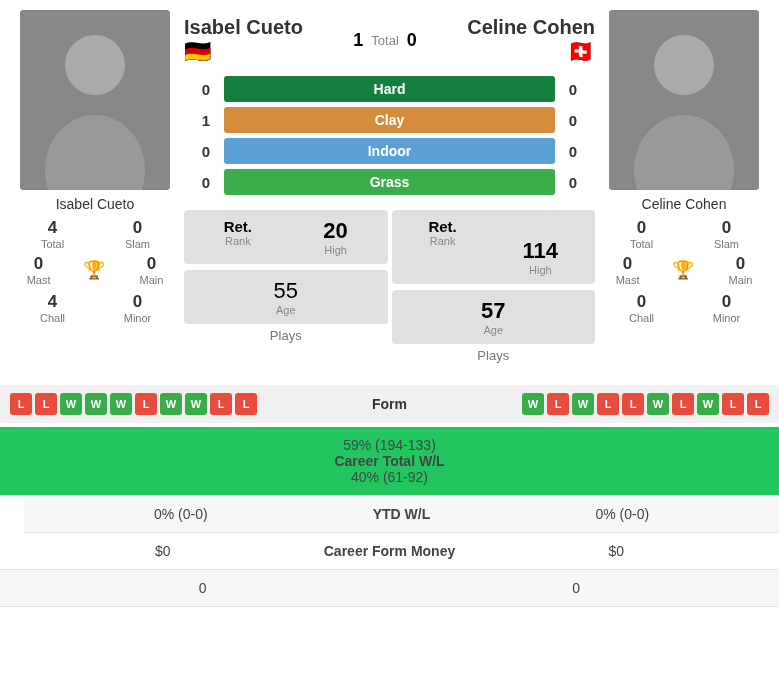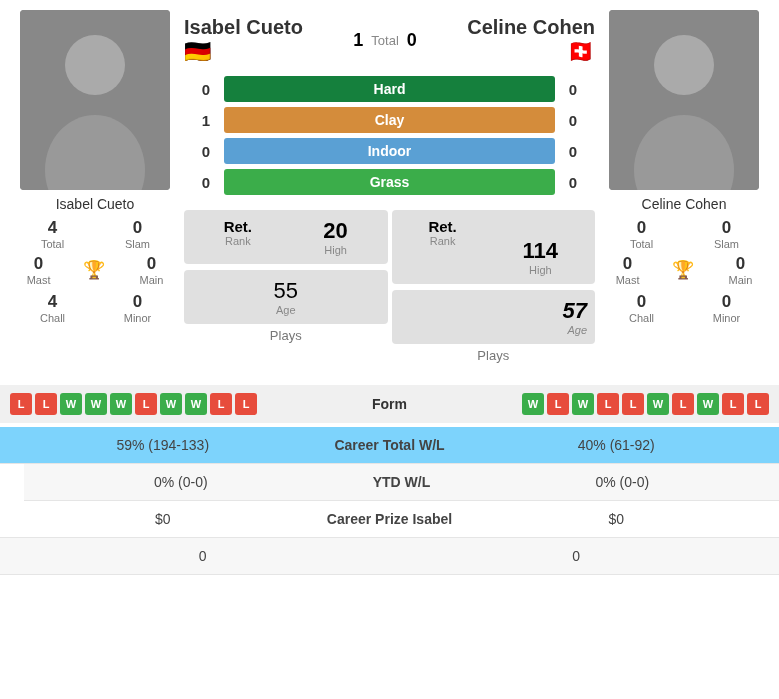--- a/index.html
+++ b/index.html
@@ -321,21 +321,21 @@
           <div style="background:#e0e0e0; border-radius:4px; padding:8px; display:flex; gap:8px; justify-content:space-around;">
             <div style="text-align:center;">
               <div style="font-size:15px; font-weight:bold;">Ret.</div>
               <div style="font-size:11px; color:#888;">Rank</div>
             </div>
             <div style="text-align:center;">
               <div style="font-size:22px; font-weight:bold;margin-top:20px;">114</div>
               <div style="font-size:11px; color:#888;">High</div>
             </div>
           </div>
-          <div style="background:#e0e0e0; border-radius:4px; padding:8px; text-align:right; margin-top:6px;font-style:italic;">
+          <div style="background:#e0e0e0; border-radius:4px; padding:8px; text-align:center; margin-top:6px;">
             <div style="font-size:22px; font-weight:bold;">57</div>
             <div style="font-size:11px; color:#888;">Age</div>
           </div>
           <div class="plays-row">Plays</div>
         </div>
       </div>
 
     </div>
 
     <div class="right-player-area">
@@ -404,33 +404,33 @@
         <div class="form-badge badge-l">L</div>
         <div class="form-badge badge-w">W</div>
         <div class="form-badge badge-l">L</div>
         <div class="form-badge badge-w">W</div>
         <div class="form-badge badge-l">L</div>
         <div class="form-badge badge-l">L</div>
       </div>
   </div>
 
   <div id="stats-table-container">
-      <div class="data-row" style="background: #7dd3fc;">
+      <div class="data-row" style="background: #22c55e; flex-direction: column;">
         <div class="data-left">59% (194-133)</div>
         <div class="data-center">Career Total W/L</div>
         <div class="data-right">40% (61-92)</div>
       </div>
       <div class="data-row" style="background: rgb(247, 247, 247); margin-left: 24px;">
         <div class="data-left">0% (0-0)</div>
         <div class="data-center">YTD W/L</div>
         <div class="data-right">0% (0-0)</div>
       </div>
       <div class="data-row" style="background: rgb(255, 255, 255);">
         <div class="data-left">$0</div>
-        <div class="data-center">Career Prize Isabel</div>
+        <div class="data-center">Career Form Money</div>
         <div class="data-right">$0</div>
       </div>
       <div class="data-row" style="background: rgb(247, 247, 247);">
         <div class="data-left">0</div>
         <div class="data-right">0</div>
       </div>
     </div>
 
 </div>
 

